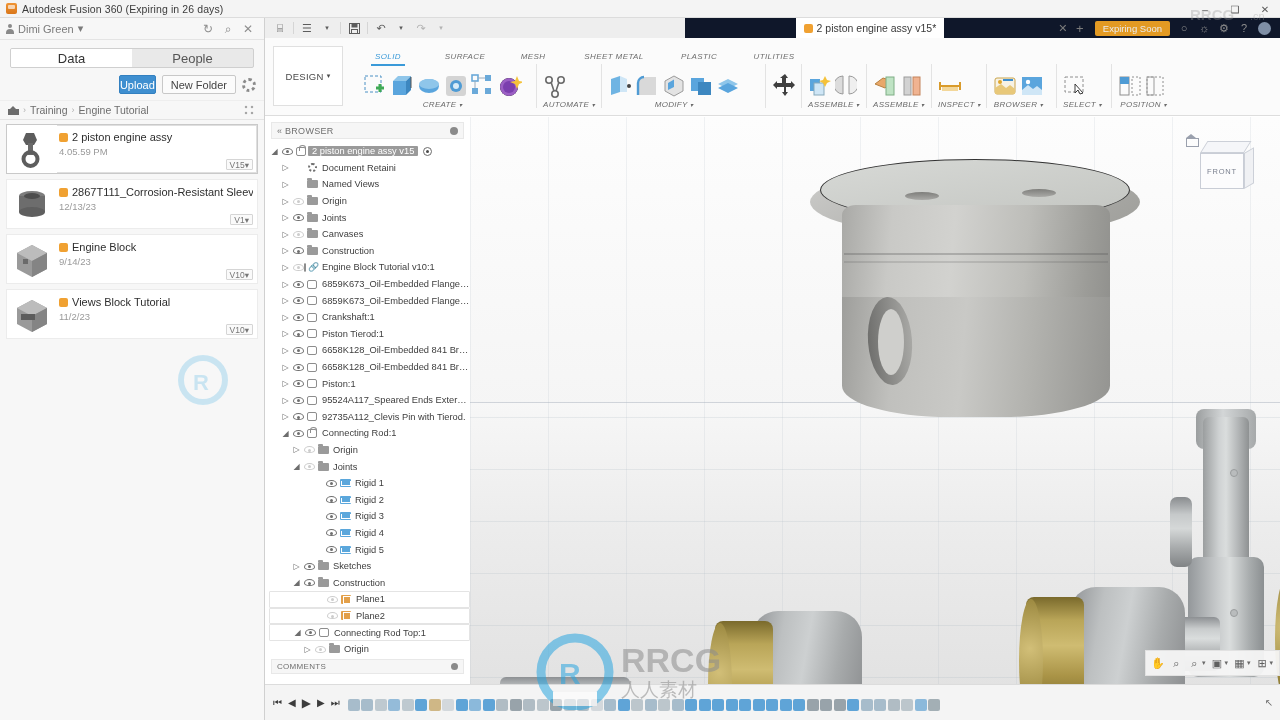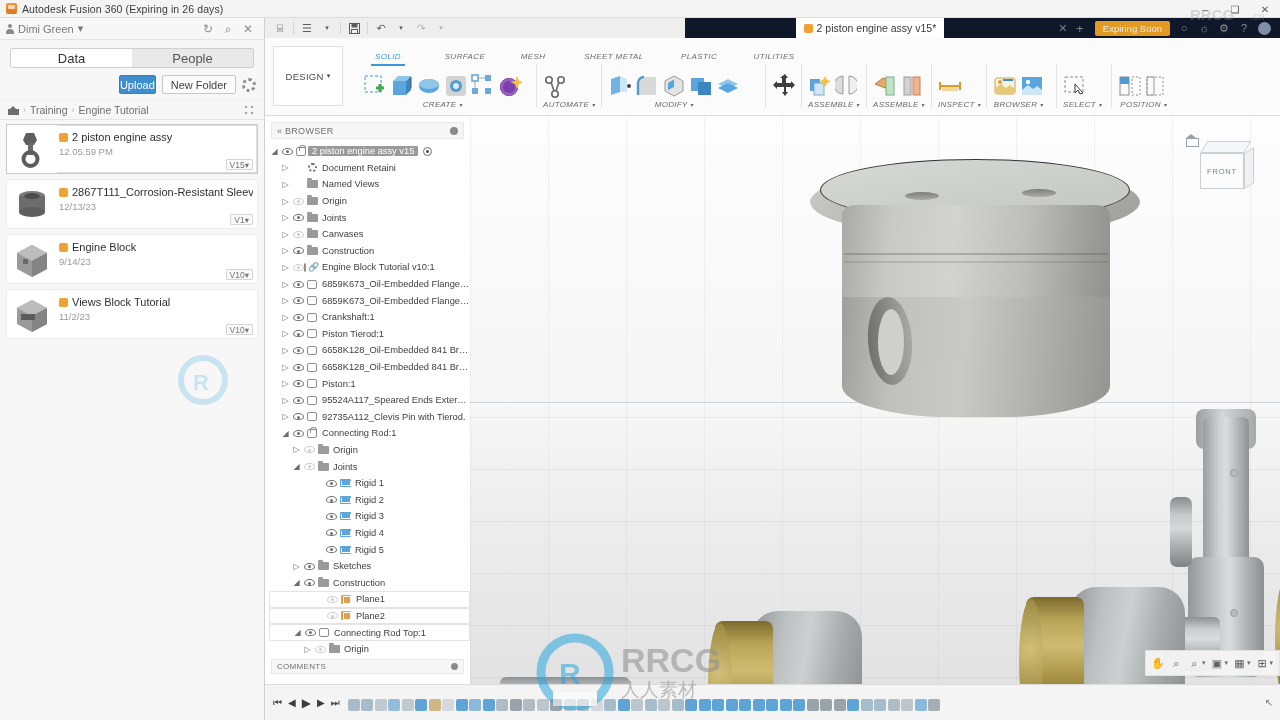--- a/index.html
+++ b/index.html
@@ -276,21 +276,21 @@
               <path d="M14 4 h8 l3 7 l-3 5 h-8 l-3 -5 z" fill="#5d5d5d"></path>
               <rect x="16" y="14" width="5" height="12" fill="#6a6a6a"></rect>
               <circle cx="18.5" cy="30" r="7" fill="none" stroke="#5d5d5d" stroke-width="4"></circle>
             </svg>
           </div>
           <div class="fc-body">
             <div class="fc-title">
               <span class="dot-orange"></span>
               <span>2 piston engine assy</span>
             </div>
-            <div class="fc-date">12.05.59 PM</div>
+            <div class="fc-date">4.05.59 PM</div>
           </div>
           <div class="ver"><span>V15</span><span>▾</span></div>
         </div>
         <div class="filecard">
           <div class="thumb">
             <svg width="40" height="40" viewBox="0 0 40 40">
               <ellipse cx="20" cy="12" rx="13" ry="5" fill="#7d7d7d"></ellipse>
               <rect x="7" y="12" width="26" height="16" fill="#6d6d6d"></rect>
               <ellipse cx="20" cy="28" rx="13" ry="5" fill="#5f5f5f"></ellipse>
               <ellipse cx="20" cy="12" rx="8" ry="3" fill="#4e4e4e"></ellipse>

